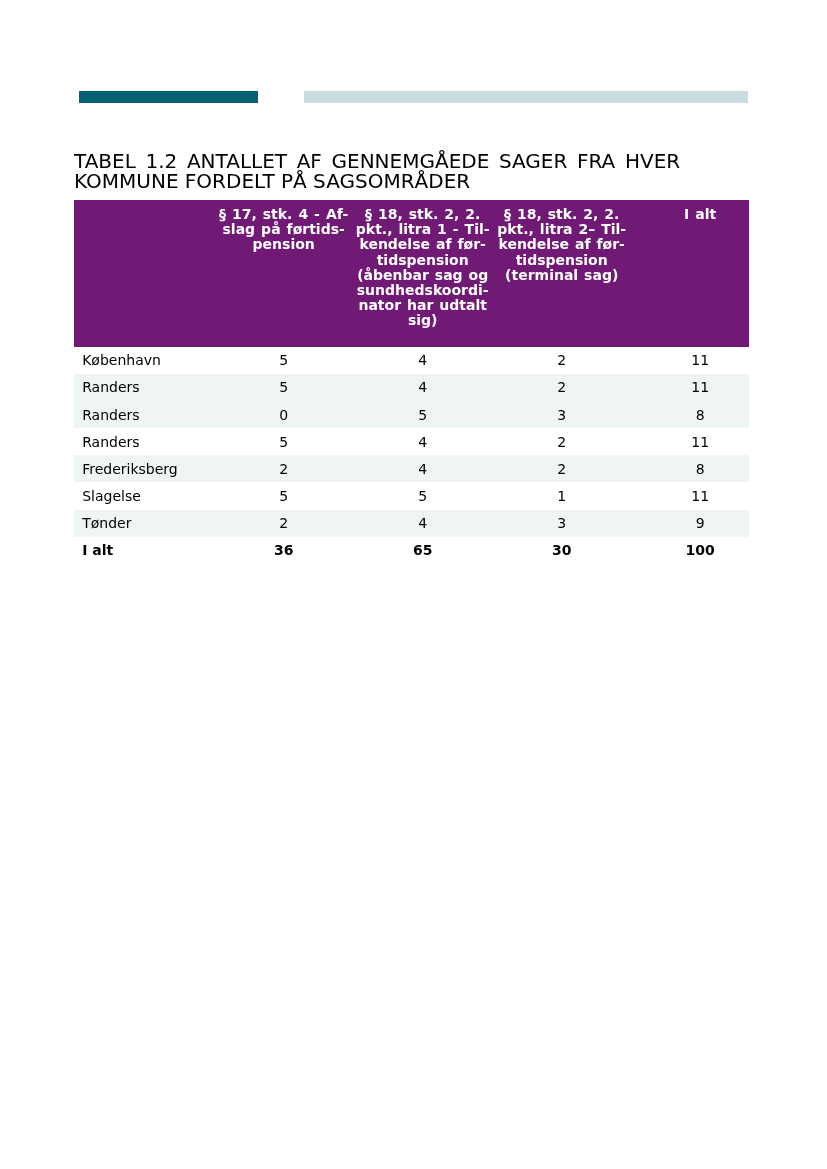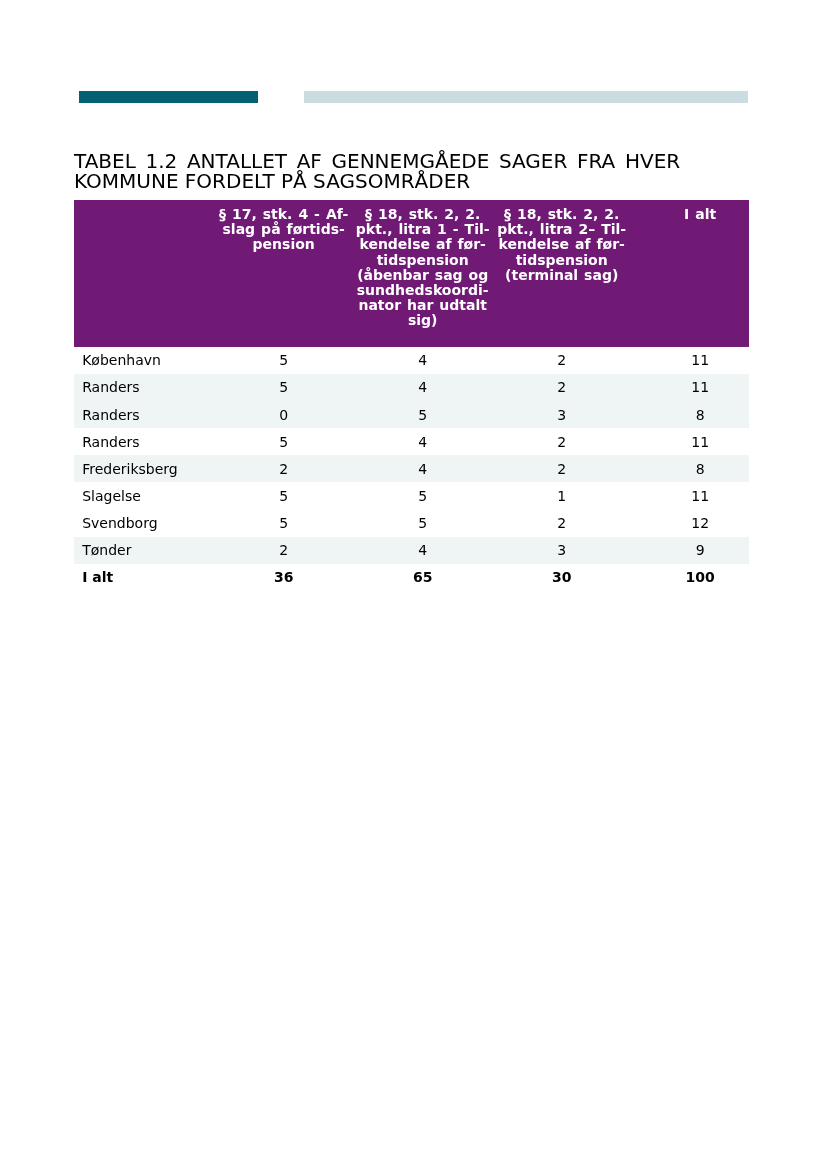--- a/index.html
+++ b/index.html
@@ -110,27 +110,20 @@
             <td class="c3">2</td>
             <td class="c4">8</td>
           </tr>
           <tr>
             <td class="c0">Slagelse</td>
             <td class="c1">5</td>
             <td class="c2">5</td>
             <td class="c3">1</td>
             <td class="c4">11</td>
           </tr>
-          <tr>
-            <td class="c0">Svendborg</td>
-            <td class="c1">5</td>
-            <td class="c2">5</td>
-            <td class="c3">2</td>
-            <td class="c4">12</td>
-          </tr>
           <tr class="alt">
             <td class="c0">Tønder</td>
             <td class="c1">2</td>
             <td class="c2">4</td>
             <td class="c3">3</td>
             <td class="c4">9</td>
           </tr>
           <tr class="total">
             <td class="c0">I alt</td>
             <td class="c1">36</td>

